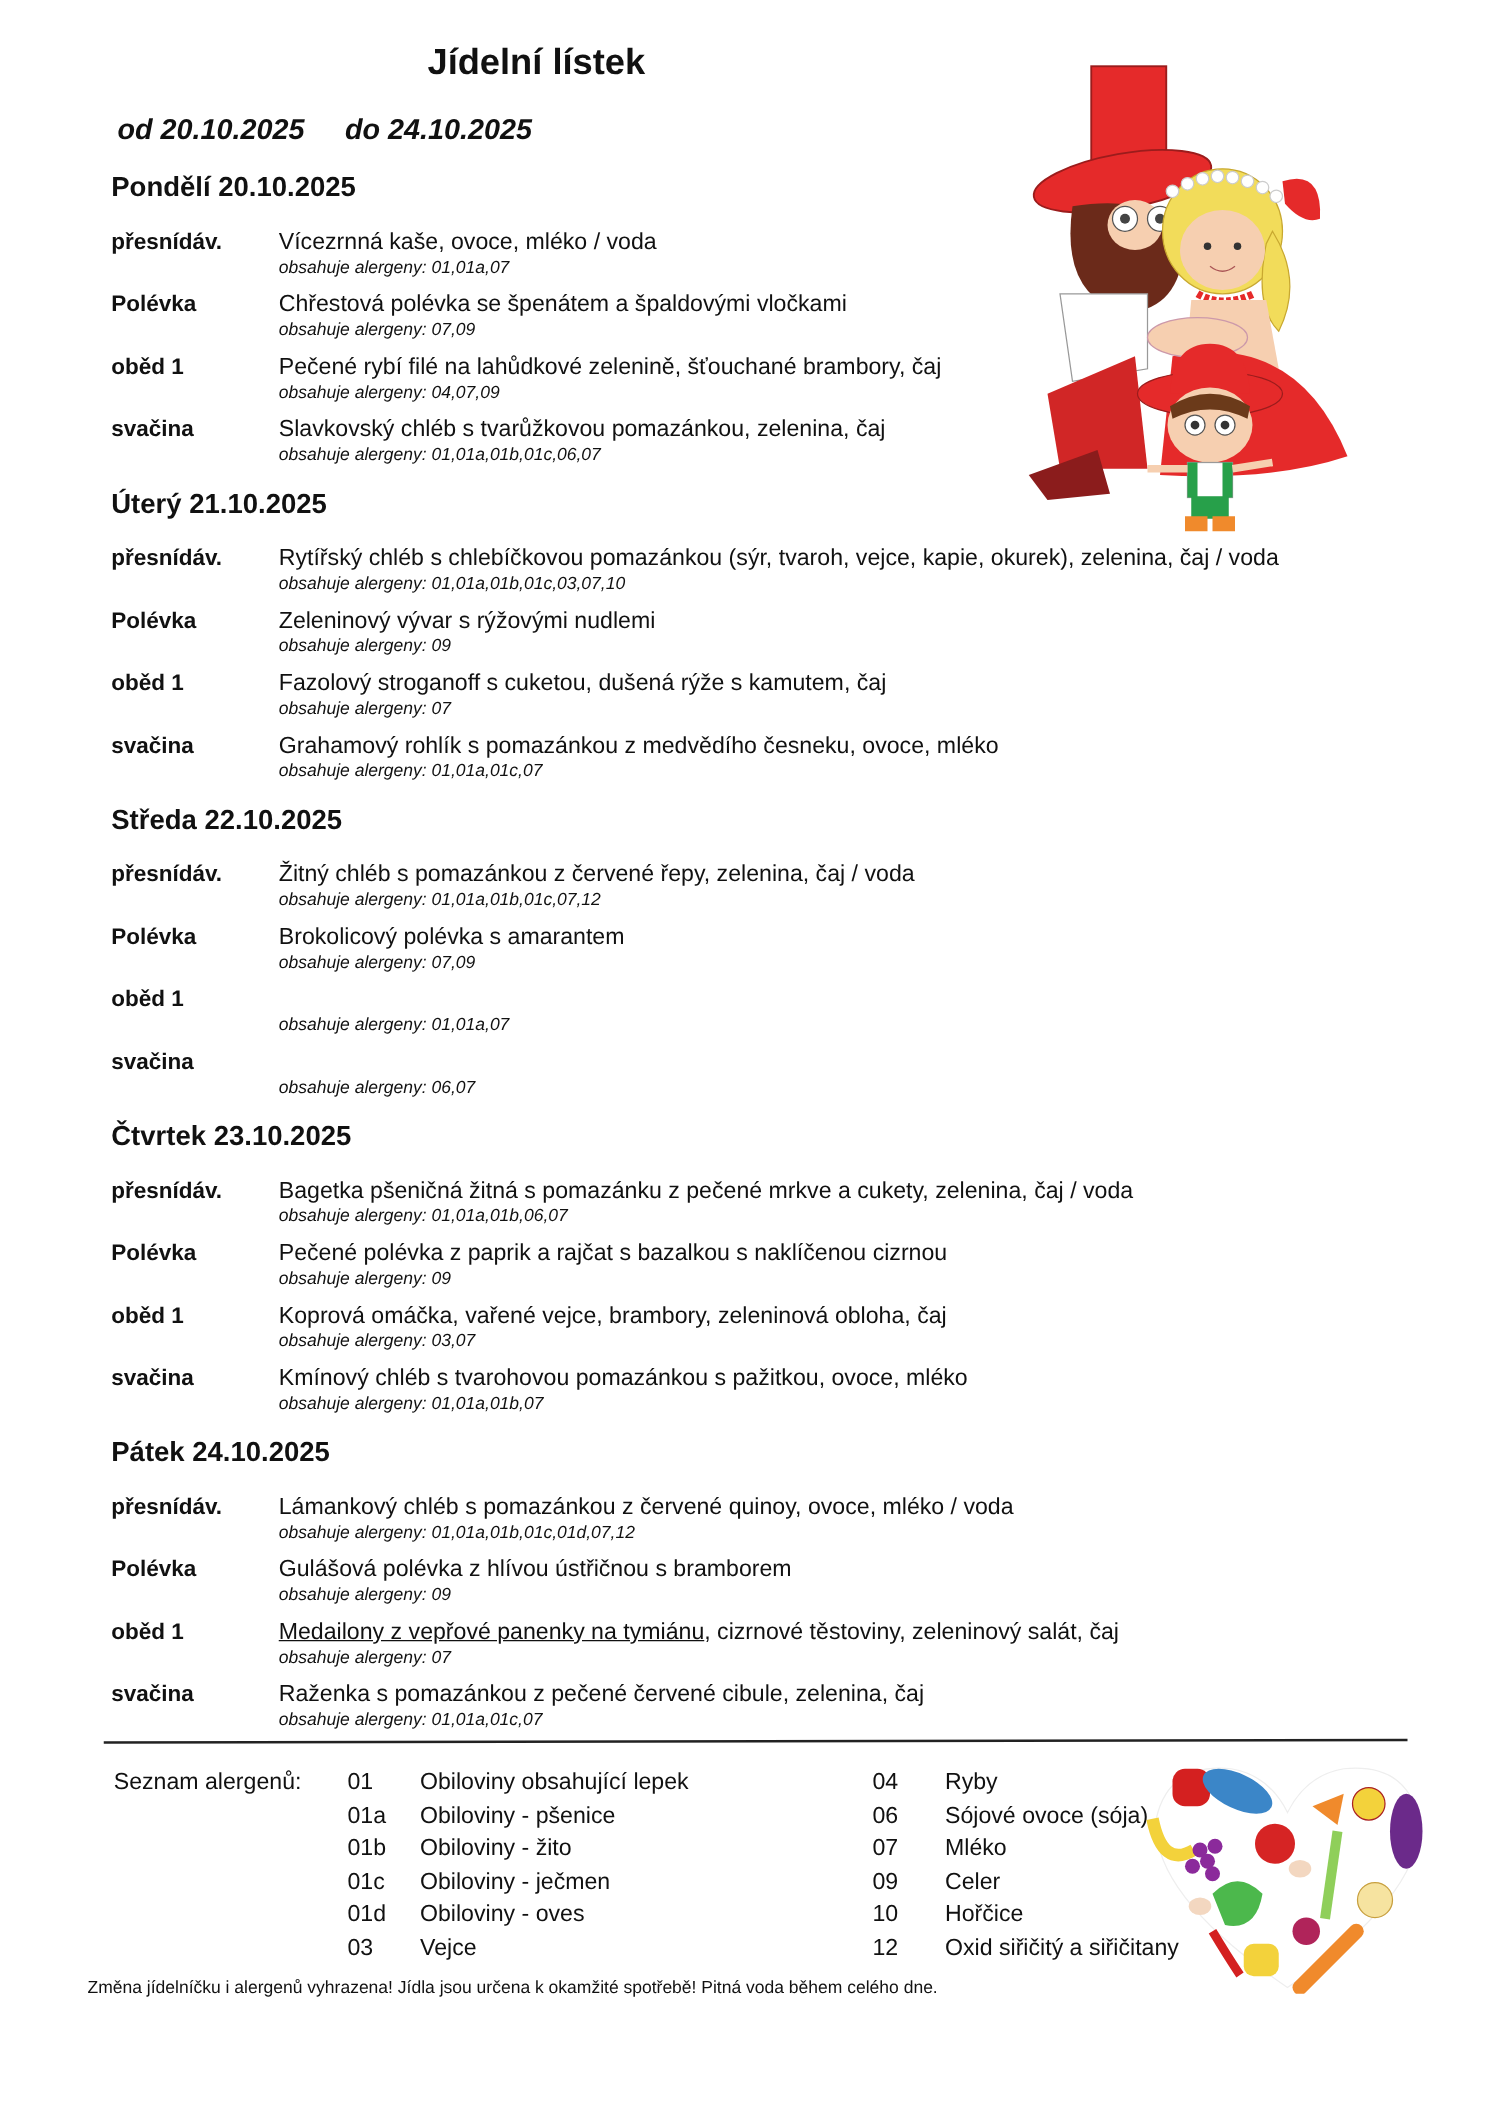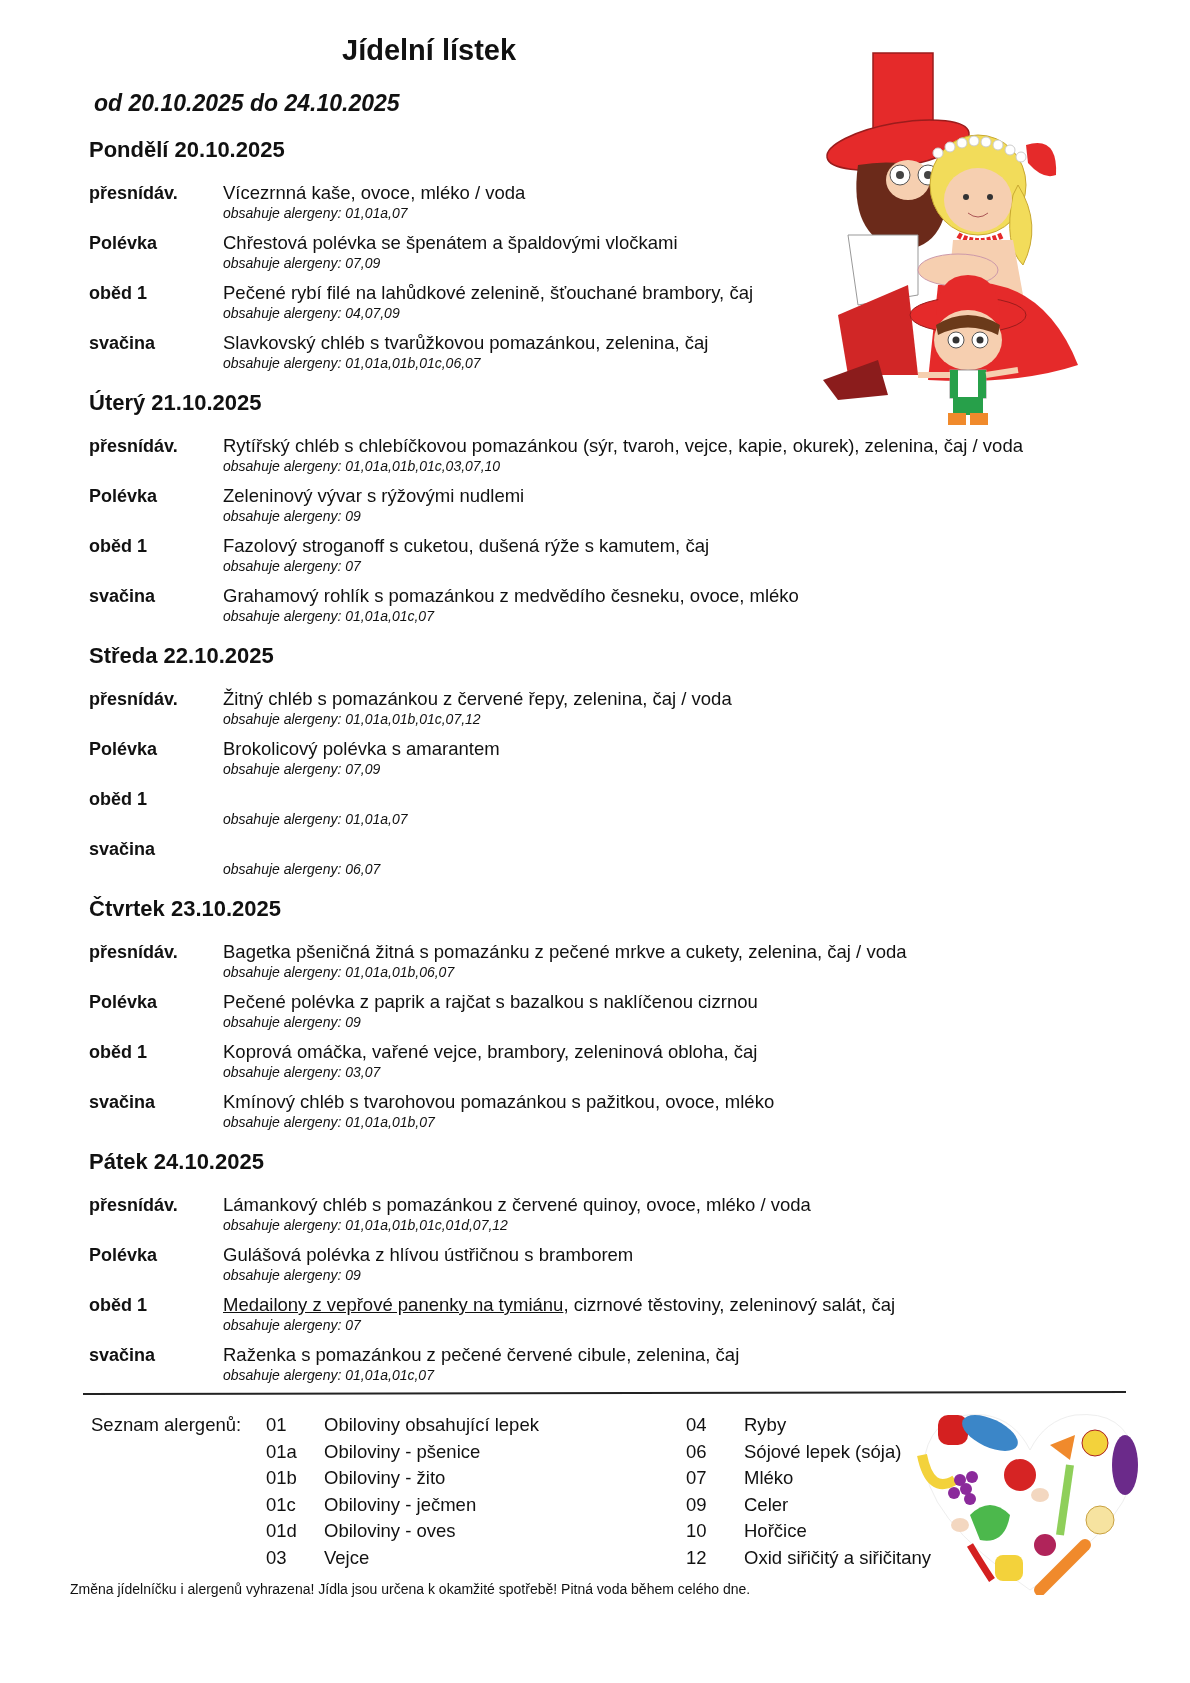--- a/index.html
+++ b/index.html
@@ -1,33 +1,33 @@
 <!DOCTYPE html>
 <html><head>
 <meta charset="utf-8">
 <style>
   html, body { margin: 0; padding: 0; background: #ffffff; }
   body { width: 1190px; height: 1683px; position: relative; overflow: hidden;
          font-family: "Liberation Sans", sans-serif; color: #111; }
   .title { position: absolute; left: 342px; top: 34px; font-size: 29px; font-weight: bold; margin: 0; }
   .range { position: absolute; left: 94px; top: 90px; font-size: 23px; font-weight: bold; }
   .range span { display: inline-block; font-style: italic; }
-  .range .to { }
+  .range .to { margin-left: 26px; }
   .day { position: absolute; left: 89px; width: 1020px; }
   .day-title { font-size: 22px; font-weight: bold; margin: 0 0 18px 0; height: 28px; line-height: 28px; }
   .meal { position: relative; height: 50px; }
   .meal-label { position: absolute; left: 0; top: 0; font-size: 18px; font-weight: bold; line-height: 22px; }
   .meal-dish { position: absolute; left: 134px; top: 0; font-size: 18.5px; line-height: 22px; white-space: nowrap; text-align: center; }
   .meal-dish .u { text-decoration: underline; }
   .meal-allerg { position: absolute; left: 134px; top: 22px; font-size: 14px; font-style: italic; line-height: 18px; white-space: nowrap; text-align: center; }
   .hr { position: absolute; left: 83px; top: 1392px; width: 1043px; height: 0; border-top: 2px solid #222; transform: rotate(-0.12deg); }
   .alg-head { position: absolute; left: 91px; top: 1414px; font-size: 18.5px; }
   .alg-col { position: absolute; top: 1414px; }
   .alg-row { height: 26.5px; font-size: 18.5px; line-height: 22px; white-space: nowrap; }
-  .alg-code { display: inline-block; width: 58px; }
+  .alg-code { display: inline-block; width: 58px; margin-left: 12px; }
   .foot { position: absolute; left: 70px; top: 1581px; font-size: 14px; }
   .illustration { position: absolute; left: 818px; top: 35px; width: 300px; height: 400px; }
   .heart { position: absolute; left: 910px; top: 1405px; width: 240px; height: 190px; }
 </style>
 </head>
 <body>
 
 <h1 class="title">Jídelní lístek</h1>
 <div class="range">
   <span>od 20.10.2025</span>
@@ -215,21 +215,21 @@
 <div class="alg-col" style="left:266px">
   <div class="alg-row"><span class="alg-code">01</span><span>Obiloviny obsahující lepek</span></div>
   <div class="alg-row"><span class="alg-code">01a</span><span>Obiloviny - pšenice</span></div>
   <div class="alg-row"><span class="alg-code">01b</span><span>Obiloviny - žito</span></div>
   <div class="alg-row"><span class="alg-code">01c</span><span>Obiloviny - ječmen</span></div>
   <div class="alg-row"><span class="alg-code">01d</span><span>Obiloviny - oves</span></div>
   <div class="alg-row"><span class="alg-code">03</span><span>Vejce</span></div>
 </div>
 <div class="alg-col" style="left:686px">
   <div class="alg-row"><span class="alg-code">04</span><span>Ryby</span></div>
-  <div class="alg-row"><span class="alg-code">06</span><span>Sójové lepek (sója)</span></div>
+  <div class="alg-row"><span class="alg-code">06</span><span>Sójové ovoce (sója)</span></div>
   <div class="alg-row"><span class="alg-code">07</span><span>Mléko</span></div>
   <div class="alg-row"><span class="alg-code">09</span><span>Celer</span></div>
   <div class="alg-row"><span class="alg-code">10</span><span>Hořčice</span></div>
   <div class="alg-row"><span class="alg-code">12</span><span>Oxid siřičitý a siřičitany</span></div>
 </div>
 
 <svg class="heart" viewBox="0 0 240 190">
   <path d="M120 185 Q10 110 15 50 Q25 5 75 10 Q105 15 120 45 Q135 15 165 10 Q215 5 225 50 Q230 110 120 185Z" fill="#fff" stroke="#eee"></path>
   <rect x="28" y="10" width="30" height="30" rx="10" fill="#d42020"></rect>
   <ellipse cx="80" cy="28" rx="30" ry="14" fill="#3b86c8" transform="rotate(25 80 28)"></ellipse>

